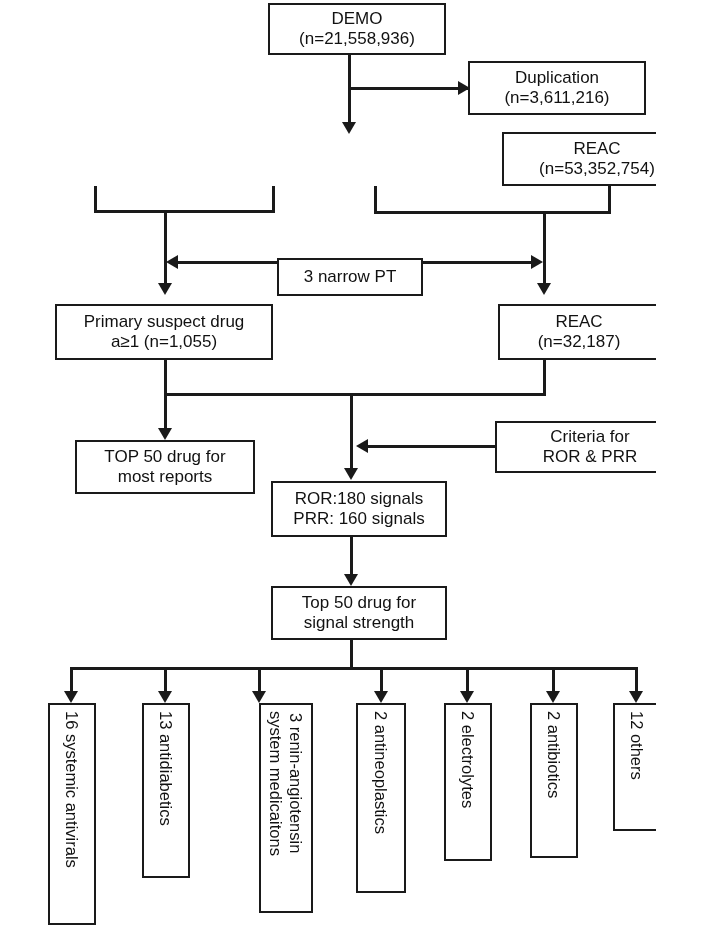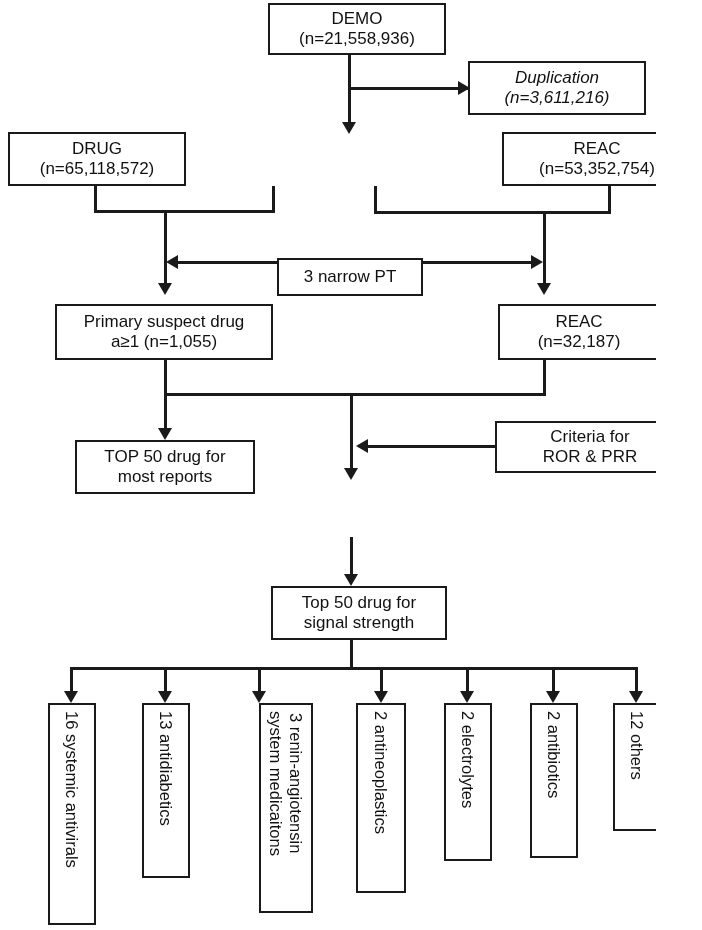--- a/index.html
+++ b/index.html
@@ -85,25 +85,23 @@
 
   <div class="box" style="left:268px; top:3px; width:178px; height:52px;">DEMO
 (n=21,558,936)</div>
 
   <div class="ln vl" style="left:348px; top:55px; width:3px; height:72px;"></div>
   <div class="arrow-d" style="left:342px; top:122px;"></div>
 
   <div class="ln hl" style="left:350px; top:87px; width:118px; height:3px;"></div>
   <div class="arrow-r" style="left:458px; top:81px;"></div>
 
-  <div class="box" style="left:468px; top:61px; width:178px; height:54px;font-style:italic;">Duplication
+  <div class="box" style="left:468px; top:61px; width:178px; height:54px;">Duplication
 (n=3,611,216)</div>
 
-  <div class="box" style="left:8px; top:132px; width:178px; height:54px;">DRUG
-(n=65,118,572)</div>
 
 
   <div class="box" style="left:502px; top:132px; width:190px; height:54px;">REAC
 (n=53,352,754)</div>
 
   <div class="ln vl" style="left:94px; top:186px; width:3px; height:27px;"></div>
   <div class="ln vl" style="left:272px; top:186px; width:3px; height:27px;"></div>
   <div class="ln hl" style="left:94px; top:210px; width:181px; height:3px;"></div>
   <div class="ln vl" style="left:164px; top:210px; width:3px; height:76px;"></div>
   <div class="arrow-d" style="left:158px; top:283px;"></div>
@@ -140,20 +138,22 @@
 
   <div class="box" style="left:75px; top:440px; width:180px; height:54px;">TOP 50 drug for
 most reports</div>
 
   <div class="box" style="left:495px; top:421px; width:190px; height:52px;">Criteria for
 ROR &amp; PRR</div>
 
   <div class="ln hl" style="left:366px; top:445px; width:130px; height:3px;"></div>
   <div class="arrow-l" style="left:356px; top:439px;"></div>
 
+  <div class="box" style="left:271px; top:481px; width:176px; height:56px;">ROR:180 signals
+PRR: 160 signals</div>
 
   <div class="ln vl" style="left:350px; top:537px; width:3px; height:42px;"></div>
   <div class="arrow-d" style="left:344px; top:574px;"></div>
 
   <div class="box" style="left:271px; top:586px; width:176px; height:54px;">Top 50 drug for
 signal strength</div>
 
   <div class="ln vl" style="left:350px; top:640px; width:3px; height:29px;"></div>
 
   <div class="ln hl" style="left:70px; top:667px; width:568px; height:3px;"></div>

